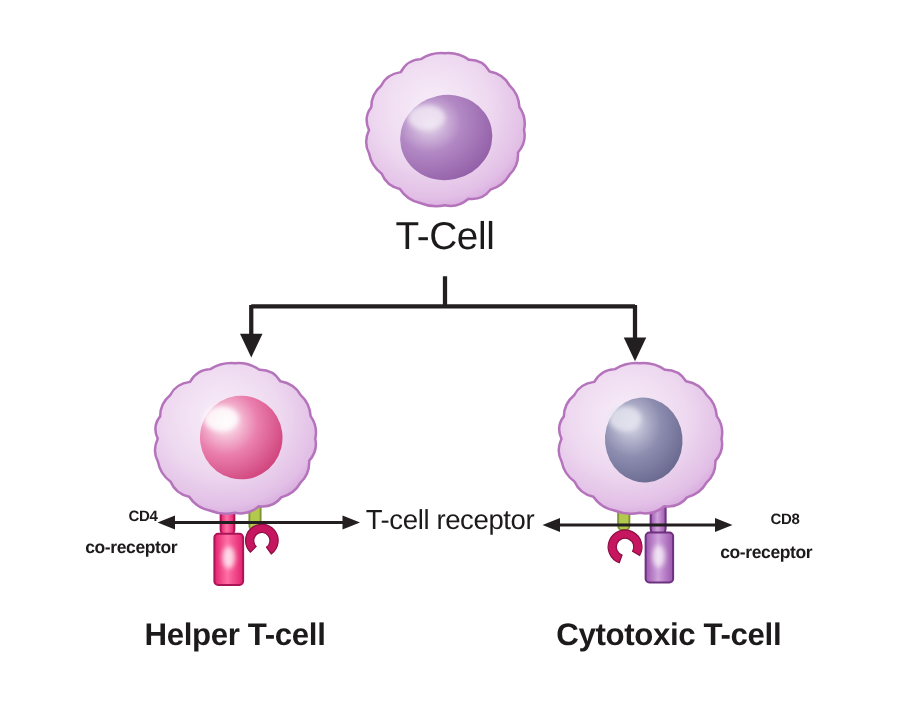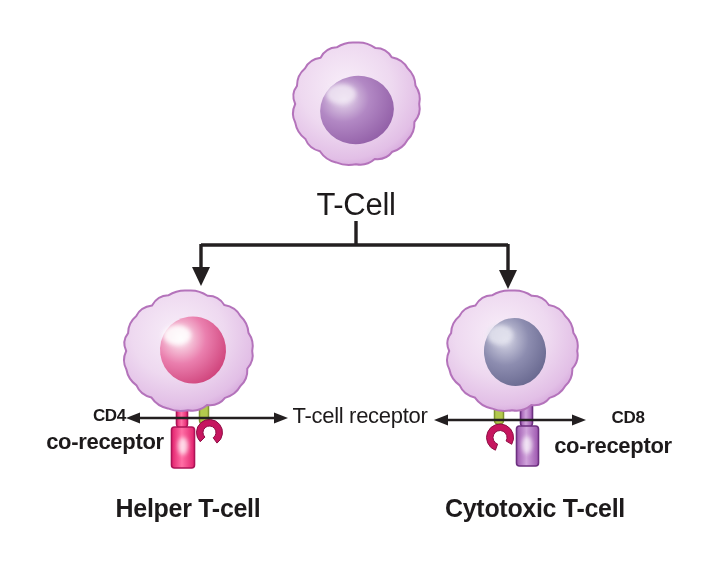--- a/index.html
+++ b/index.html
@@ -3,23 +3,23 @@
 <meta charset="utf-8">
 <style>
   html,body{margin:0;padding:0;background:#fff;}
   .stage{
     position:relative;width:720px;height:570px;background:#ffffff;
     font-family:"Liberation Sans",sans-serif;overflow:hidden;margin:0 auto;
   }
   .lbl{position:absolute;color:#1d1a1b;letter-spacing:-0.3px;line-height:1.05;}
   .lbl.center{text-align:center;}
   .lbl.right{text-align:right;}
-  .title{font-size:31px;font-weight:500;margin-top:16px;}
-  .small{font-size:17px;font-weight:700;}
-  .sub{font-size:22px;font-weight:700;}
+  .title{font-size:31px;font-weight:500;}
+  .small{font-size:12px;font-weight:700;}
+  .sub{font-size:14px;font-weight:700;}
   .mid{font-size:22px;font-weight:400;}
   .big{font-size:25px;font-weight:700;}
   svg{position:absolute;left:0;top:0;}
 </style>
 </head>
 <body>
 
 <div class="stage">
 
   <svg width="720" height="570" viewBox="0 0 720 570">

